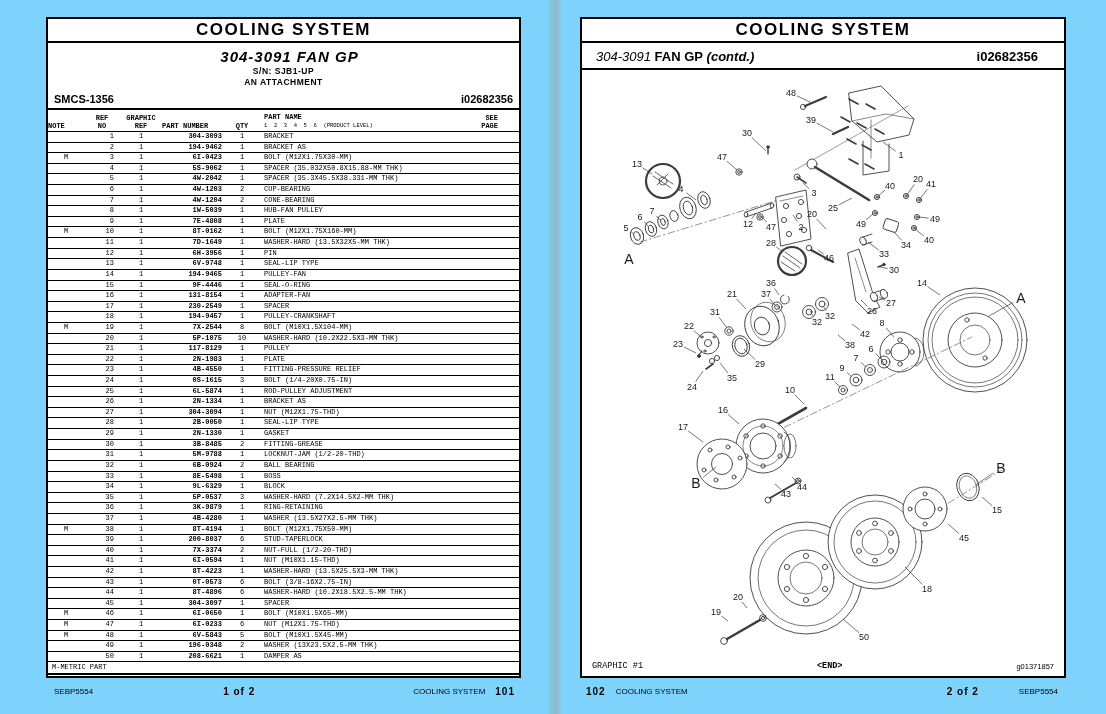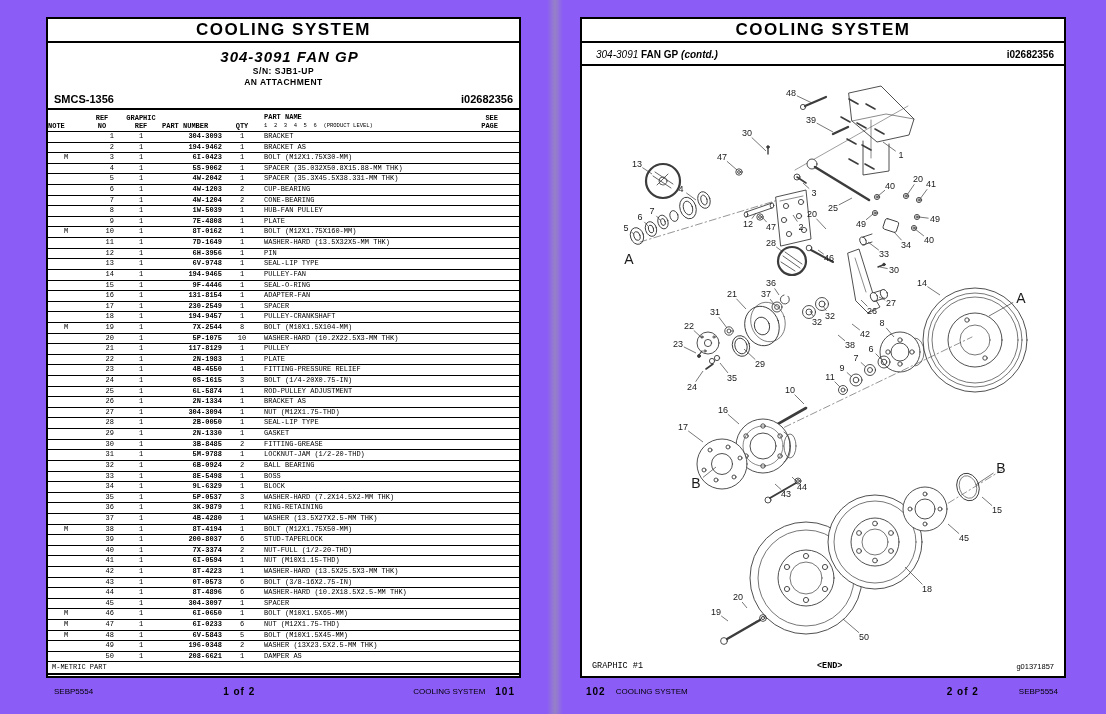--- a/index.html
+++ b/index.html
@@ -1,16 +1,16 @@
 <!DOCTYPE html>
 <html><head>
 <meta charset="utf-8">
 <style>
   html,body{margin:0;padding:0;background:#fdfdfd;}
-  .spread{position:relative;width:1106px;height:714px;background:#8b5cf6;overflow:hidden;
+  .spread{position:relative;width:1106px;height:714px;background:#7dd3fc;overflow:hidden;
           font-family:"Liberation Sans",sans-serif;color:#000;}
   .spine{position:absolute;left:547px;top:0;width:16px;height:714px;
          background:linear-gradient(90deg,rgba(255,255,255,0),rgba(160,160,160,.55),rgba(255,255,255,0));}
   .page{position:absolute;top:17px;height:661px;background:#fff;border:2px solid #000;box-sizing:border-box;}
   .page-left{left:46px;width:475px;}
   .page-right{left:580px;width:486px;}
   .ptitle{height:22px;line-height:22px;text-align:center;font-weight:bold;font-size:17px;
           letter-spacing:1.5px;border-bottom:2px solid #000;}
   
   .sub{ text-align:center;padding-top:5px;}
@@ -45,21 +45,21 @@
   .footnote{font:7px "Liberation Mono",monospace;line-height:11px;height:11px;
             padding-left:4px;border-bottom:2px solid #000;}
   
   .pfoot{position:absolute;top:682px;height:18px;display:flex;align-items:center;font-size:8px;}
   .pfoot-left{left:46px;width:475px;}
   .pfoot-right{left:580px;width:486px;}
   .f-bold{font-weight:bold;font-size:10px;letter-spacing:1px;}
   .f-sm{font-size:8px;}
   
   .rmeta{display:flex;justify-content:space-between;align-items:center;
-         padding:6px 10px 4px 14px;border-bottom:2px solid #000;font-size:10px;font-weight:bold;}
+         padding:6px 26px 4px 14px;border-bottom:2px solid #000;font-size:13px;font-weight:bold;}
   .rm-num{font-style:italic;font-weight:normal;}
   .rm-contd{font-style:italic;}
   .diagram-svg{position:absolute;left:0;top:44px;width:482px;height:594px;}
   .gfoot{position:absolute;left:10px;right:10px;bottom:5px;display:flex;
          justify-content:space-between;align-items:center;
          font:8.5px "Liberation Mono",monospace;}
   .gfoot .gend{font-weight:bold;}
   .gfoot .gid{font-size:7.5px;font-family:"Liberation Sans",sans-serif;text-align:right;}
 </style>
 </head>

